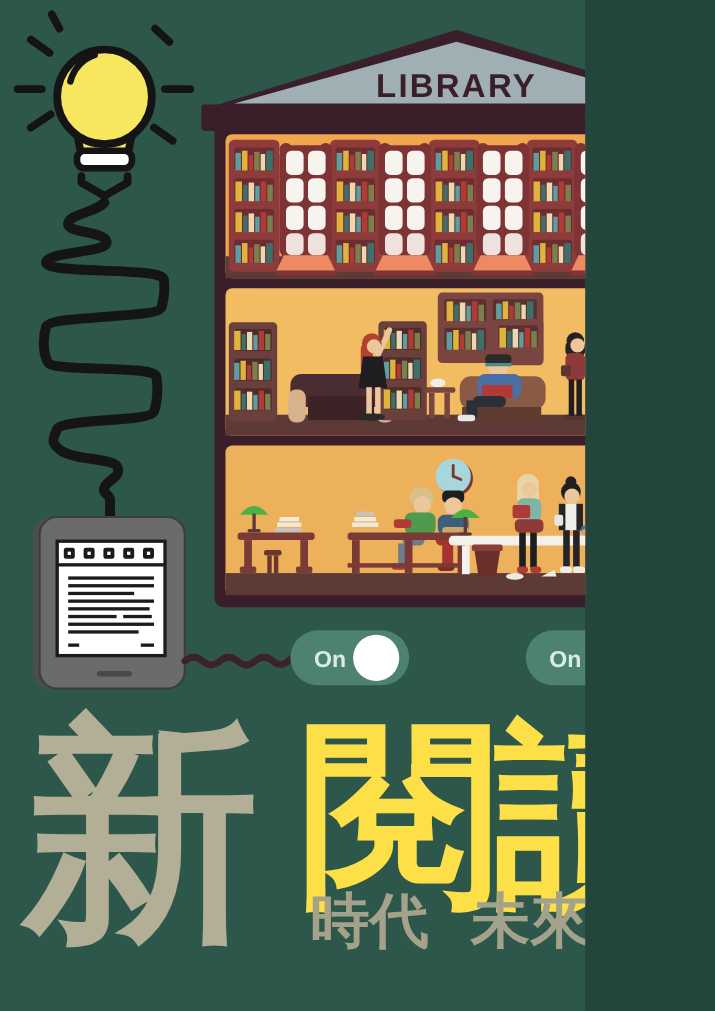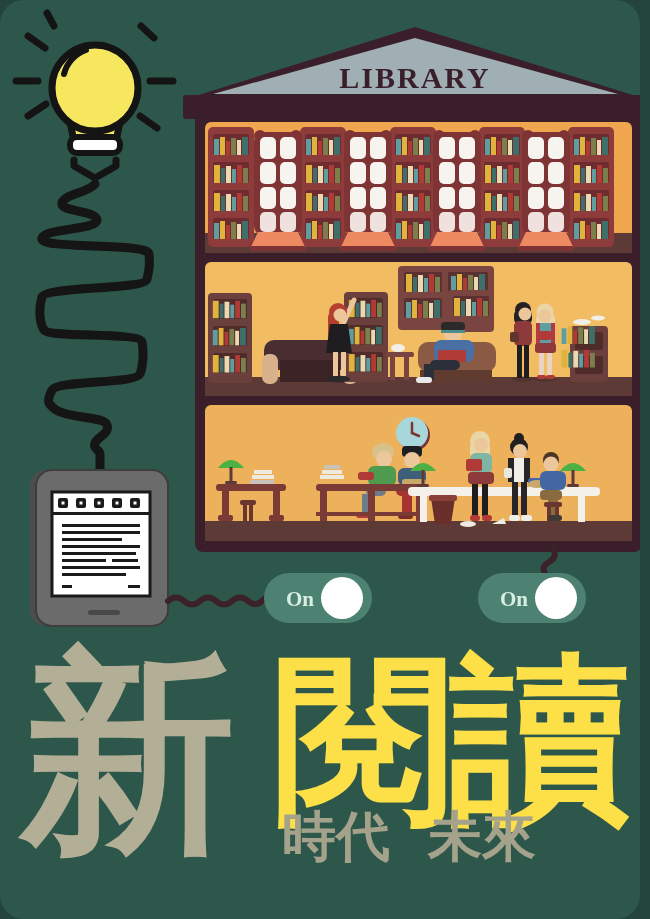--- a/index.html
+++ b/index.html
@@ -1,20 +1,19 @@
 <!DOCTYPE html>
 <html><head>
 <meta charset="utf-8">
 <style>
   html,body{margin:0;padding:0;background:#24453c;}
   .poster{
-    position:relative;width:640px;height:919px;overflow:hidden;
+    position:relative;width:532px;height:919px;overflow:hidden;
     background:#2E574B;
-    font-family:Liberation Serif, serif;
-    border-radius:24px;
+    font-family:Liberation Sans, sans-serif;
   }
   .poster svg{position:absolute;left:0;top:0;}
   .hanzi{position:absolute;line-height:1;font-weight:bold;white-space:nowrap;}
   .hanzi-main{left:20px;top:648px;font-size:216px;color:#B2AF96;}
   .hanzi-secondary{left:274px;top:652px;font-size:180px;letter-spacing:-4px;color:#fde047;}
   .hanzi-sub{left:282px;top:810px;font-size:54px;color:#A5A28B;}
   .hanzi-sub .gap{display:inline-block;width:38px;}
   .sign-text{font-weight:bold;letter-spacing:2px;}
   .toggle-label{font-weight:bold;}
 </style>

